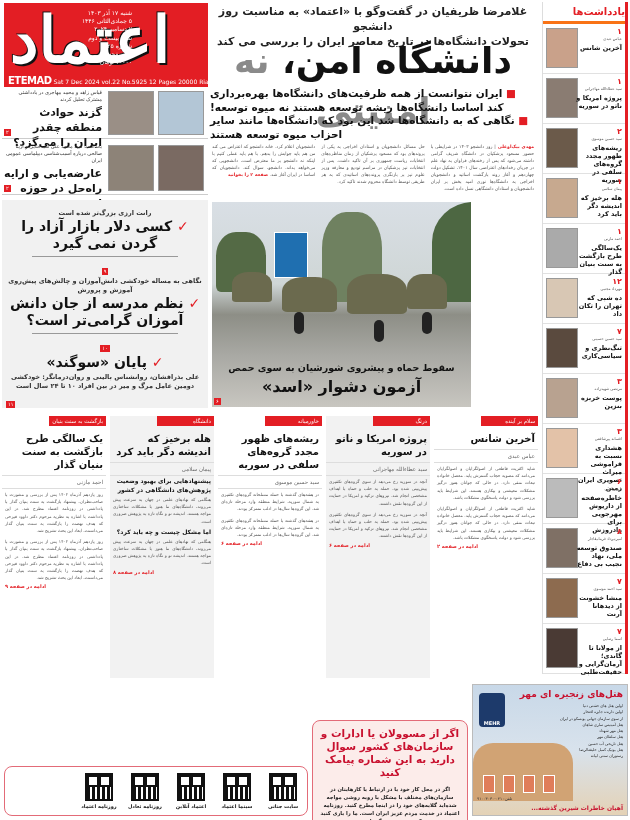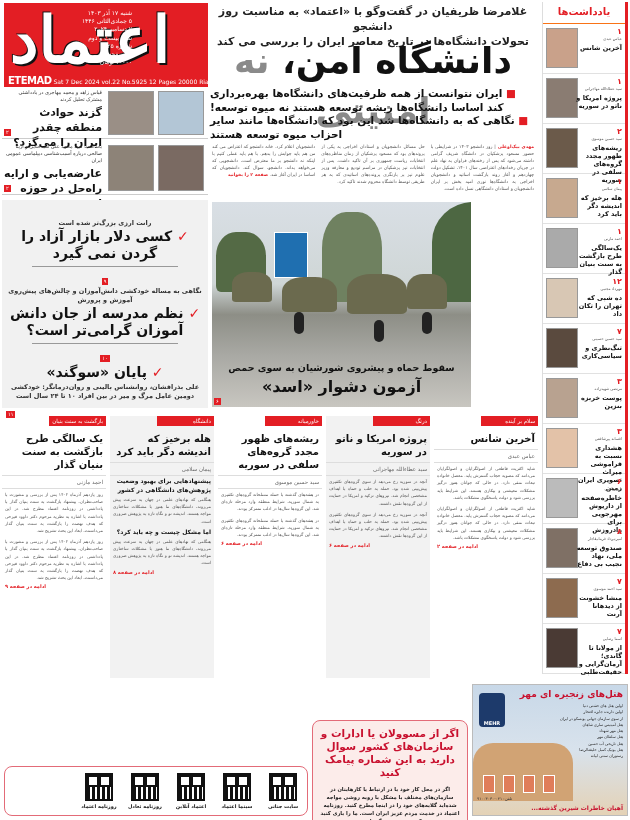--- a/index.html
+++ b/index.html
@@ -38,21 +38,21 @@
 .mainphoto{left:212px;top:202px;width:259px;height:205px;background:linear-gradient(180deg,#d9dfe5 0%,#cfd6d6 40%,#8d8e86 55%,#a9a9a4 75%,#c8c6c0 100%);overflow:hidden}
 .tree{position:absolute;border-radius:40% 40% 10% 10%;background:#546a45}
 .sign{position:absolute;left:62px;top:30px;width:34px;height:46px;background:#1f6fb0;border:1px solid #fff}
 .rider{position:absolute;background:#6b6a4e;border-radius:40% 40% 10% 10%}
 .wheel{position:absolute;width:10px;height:22px;border-radius:5px;background:#222}
 .photo-cap{position:absolute;left:0;right:0;bottom:6px;text-align:center}
 .photo-cap .s{font-size:9.5px;font-weight:bold;color:#111}
 .photo-cap .b{font-size:16px;font-weight:bold;line-height:28px}
 
 .sidebar{left:542px;top:2px;width:86px;height:672px;border-right:3px solid #e31e24;border-left:1px solid #ddd}
-.sb-title{text-align:center;color:#e31e24;font-size:10px;font-weight:bold;height:22px;line-height:20px;border-bottom:1px solid #f97316}
+.sb-title{color:#e31e24;font-size:10px;font-weight:bold;height:22px;line-height:20px;border-bottom:3px solid #f97316}
 .sb-item{position:relative;height:50px;border-bottom:1px solid #e1e1e1}
 .sb-photo{position:absolute;left:3px;top:4px;width:32px;height:40px;background:#c9b9a8;border:1px solid #999}
 .sb-txt{position:absolute;right:3px;top:3px;width:46px;text-align:right}
 .sb-num{color:#e31e24;font-size:8px;font-weight:bold;line-height:9px}
 .sb-auth{font-size:3.8px;color:#555;line-height:6px}
 .sb-head{font-size:6.5px;font-weight:bold;line-height:8px;margin-top:2px}
 
 .colrow{left:2px;top:416px;width:536px;height:262px;display:flex;flex-direction:row;gap:4px}
 .story{flex:1;position:relative;overflow:hidden}
 .story.gray{background:#f2f2f2}
@@ -132,21 +132,21 @@
   <div class="photo" style="right:4px;top:4px;width:46px;height:46px;background:#7a6a62"></div>
   <div class="photo" style="right:54px;top:4px;width:46px;height:46px;background:#8d8378"></div>
   <div class="lb-text">
     <div class="lb-small">یادداشت سید محمد علی سیدحنایی و آزیتا صالحی درباره آسیب‌شناسی دیپلماسی عمومی ایران</div>
     <div class="lb-head">عارضه‌یابی و ارایه راه‌حل در حوزه امنیت نرم و...</div>
   </div>
   <span class="pg" style="position:absolute;left:2px;bottom:2px">۲</span>
 </div>
 
 <div class="abs teasers">
-  <div style="padding-top:19px">
+  <div style="padding-top:9px">
     <div class="t-small">رانت ارزی بزرگ‌تر شده است</div>
     <div class="t-big"><span class="check">✓ </span><span>کسی دلار بازار آزاد را گردن نمی گیرد</span></div>
     <div class="rule"></div><span class="pg">۹</span>
   </div>
   <div>
     <div class="t-small">نگاهی به مساله خودکشی دانش‌آموزان و چالش‌های پیش‌روی آموزش و پرورش</div>
     <div class="t-big"><span class="check">✓ </span><span>نظم مدرسه از جان دانش آموزان گرامی‌تر است؟</span></div>
     <div class="rule"></div><span class="pg">۱۰</span>
   </div>
   <div>

